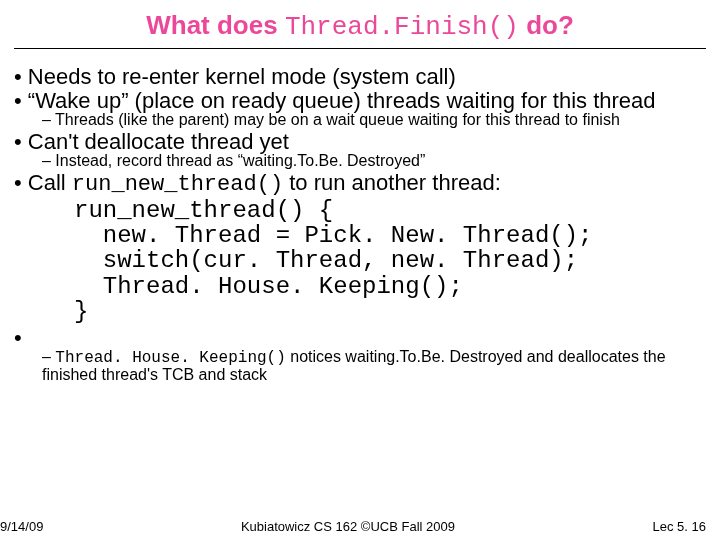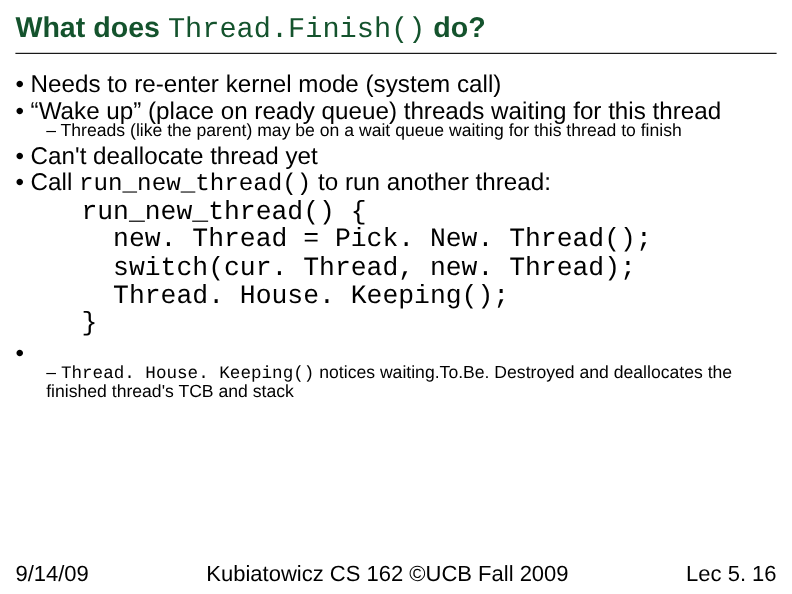--- a/index.html
+++ b/index.html
@@ -6,22 +6,22 @@
     body {
       width: 720px;
       height: 540px;
       background: #fff;
       font-family: "Comic Sans MS", cursive, sans-serif;
       color: #000;
       position: relative;
       padding: 10px 14px 0 14px;
     }
     .title {
-      text-align: left;
-      color: #14532d;
+      text-align: center;
+      color: #ec4899;
       font-size: 26px;
       font-weight: bold;
       margin-bottom: 6px;
     }
     .title .mono {
       font-family: "Courier New", monospace;
       font-weight: normal;
       font-size: 26px;
     }
     hr.under-title {
@@ -43,23 +43,23 @@
     .codeblock {
       font-family: "Courier New", monospace;
       font-size: 24px;
       padding-left: 60px;
       white-space: pre;
       margin: 2px 0;
     }
     .footer {
       position: absolute;
       bottom: 6px;
-      left: 14px;
+      left: 0;
       right: 14px;
-      font-size: 20px;
+      font-size: 13px;
       display: flex;
       justify-content: space-between;
       align-items: center;
     }
   </style>
 </head>
 <body>
 
 <div class="title">
   <span>What does </span><span class="mono">Thread.Finish()</span><span> do?</span>
@@ -69,20 +69,21 @@
 <div class="content">
   <ul class="top">
     <li><span>Needs to re-enter kernel mode (system call)</span></li>
     <li><span>“Wake up” (place on ready queue) threads waiting for this thread</span>
       <ul class="sub">
         <li><span>Threads (like the parent) may be on a wait queue waiting for this thread to finish</span></li>
       </ul>
     </li>
     <li><span>Can't deallocate thread yet</span>
       <ul class="sub">
+        <li><span>Instead, record thread as “waiting.To.Be. Destroyed”</span></li>
       </ul>
     </li>
     <li><span>Call </span><span class="mono">run_new_thread()</span><span> to run another thread:</span></li>
   </ul>
   <div class="codeblock">run_new_thread() {
   new. Thread = Pick. New. Thread();
   switch(cur. Thread, new. Thread);
   Thread. House. Keeping();
 }</div>
   <ul class="top" style="list-style:none;">

